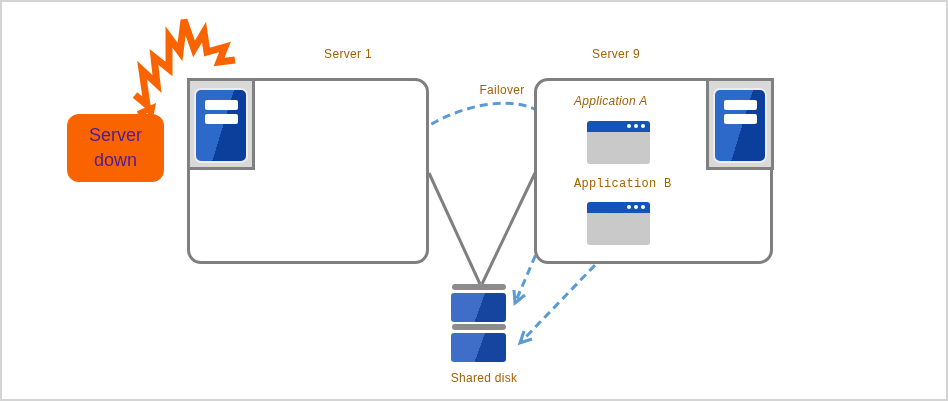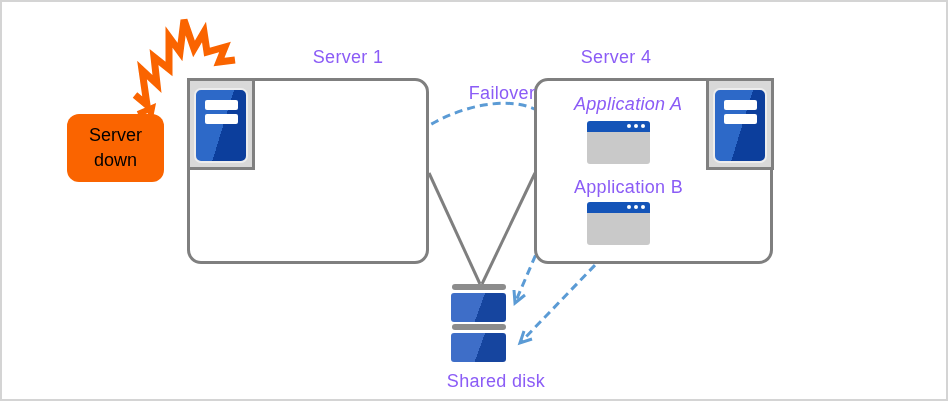--- a/index.html
+++ b/index.html
@@ -19,33 +19,33 @@
     background:#ffffff;
     border:3px solid #7f7f7f;
     border-radius:14px;
     z-index:2;
   }
   #server1-box { left:185px; top:76px; width:242px; height:186px; }
   #server2-box { left:532px; top:76px; width:239px; height:186px; }
 
   .label {
     position:absolute;
-    color:#8b5cf6;
-    font-size:18px;
+    color:#a16207;
+    font-size:12px;
     letter-spacing:0.3px;
     white-space:nowrap;
     z-index:5;
   }
   .centered { transform:translateX(-50%); }
   #server1-label { left:346px; top:45px; }
   #server2-label { left:614px; top:45px; }
   #failover-label { left:500px; top:81px; }
   #appA-label { left:572px; top:92px;font-style:italic; }
-  #appB-label { left:572px; top:175px; }
-  #shared-disk-label { left:494px; top:369px; }
+  #appB-label { left:572px; top:175px;font-family:Liberation Mono, monospace; }
+  #shared-disk-label { left:482px; top:369px; }
 
   
   .server-plate {
     position:absolute;
     width:68px; height:92px;
     background:#d9d9d9;
     border:3px solid #808080;
     z-index:3;
   }
   #server1-plate { left:185px; top:76px; }
@@ -103,21 +103,21 @@
 
   
   #callout {
     position:absolute; left:65px; top:112px;
     width:97px; height:68px;
     background:#fa6400;
     border-radius:12px;
     display:flex; flex-direction:column; align-items:center; justify-content:center;
     z-index:4;
   }
-  #callout div { color:#000000; font-size:18px; line-height:25px; }
+  #callout div { color:#4c1d95; font-size:18px; line-height:25px; }
 </style>
 </head>
 <body>
 
 <div id="canvas">
 
   <svg class="layer" viewBox="0 0 948 401">
 
     <polyline points="133,93 145,103 140,68 155,82 152,55 167,67 167,35 178,50 182,18 192,47 202,30 205,50 223,45 217,60 233,58" fill="none" stroke="#fa6400" stroke-width="7" stroke-linejoin="miter"></polyline>
     <polyline points="136,112 150,106 147,121" fill="none" stroke="#fa6400" stroke-width="6" stroke-linejoin="miter"></polyline>
@@ -178,19 +178,19 @@
     <div class="disk-cap"></div>
     <div class="disk-unit"></div>
   </div>
 
   <div id="callout">
     <div>Server</div>
     <div>down</div>
   </div>
 
   <div class="label centered" id="server1-label">Server 1</div>
-  <div class="label centered" id="server2-label">Server 4</div>
+  <div class="label centered" id="server2-label">Server 9</div>
   <div class="label centered" id="failover-label">Failover</div>
   <div class="label" id="appA-label">Application A</div>
   <div class="label" id="appB-label">Application B</div>
   <div class="label centered" id="shared-disk-label">Shared disk</div>
 
 </div>
 
 </body></html>

